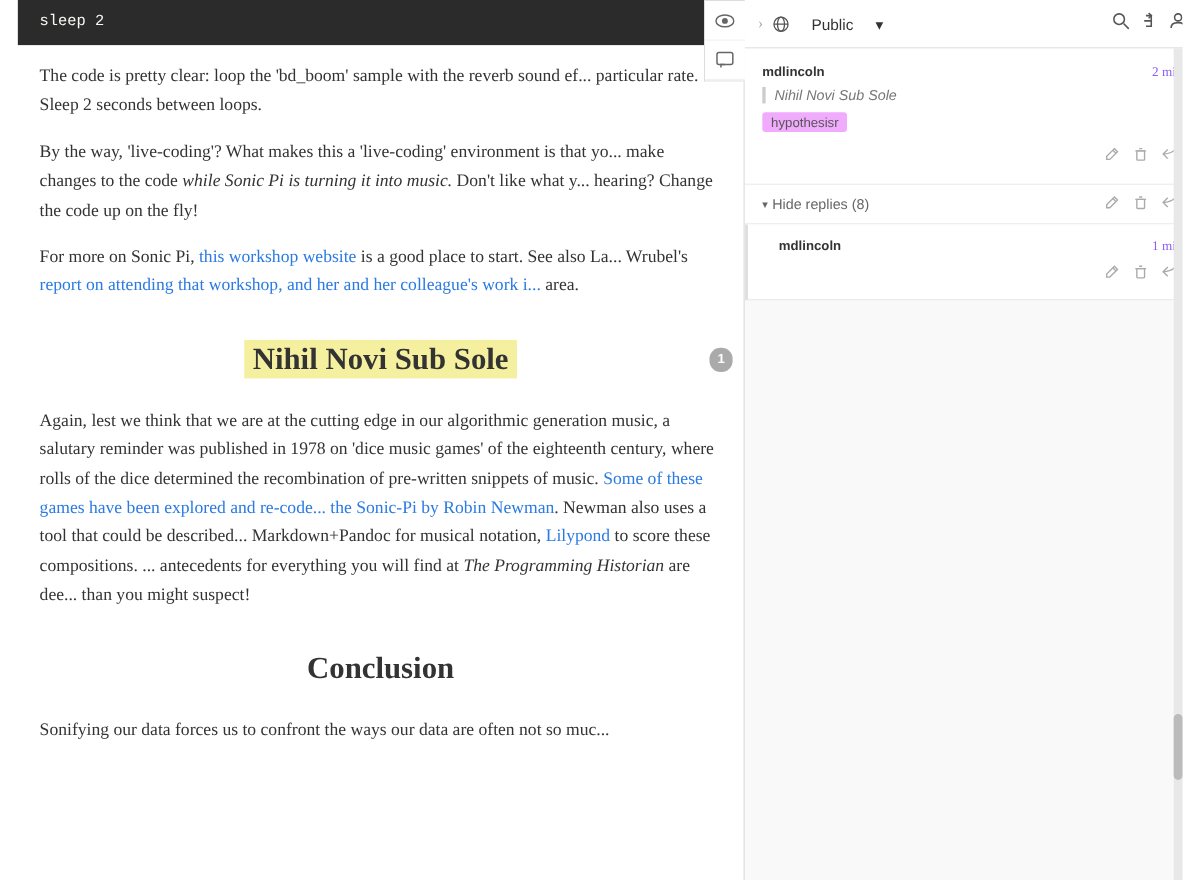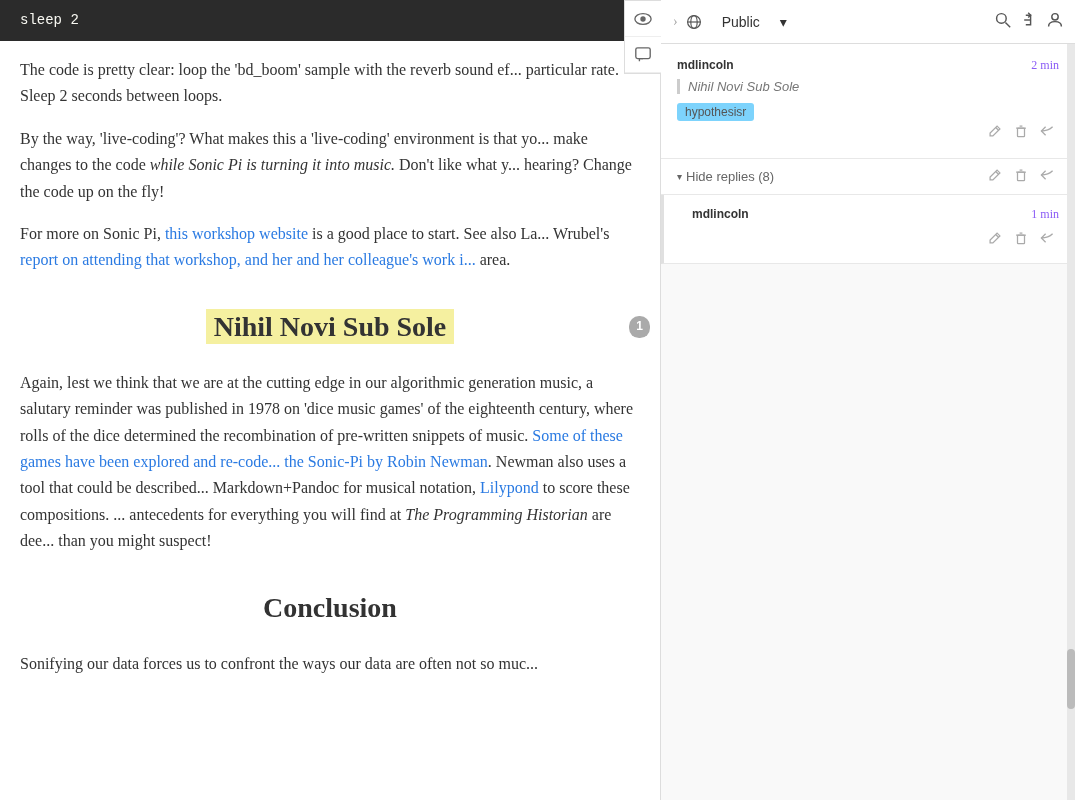--- a/index.html
+++ b/index.html
@@ -14,20 +14,21 @@
     }
 
     
     .article-panel {
       flex: 0 0 660px;
       width: 660px;
       height: 800px;
       overflow-y: auto;
       padding: 0 20px 20px 20px;
       position: relative;
+      margin-left: 16px;
     }
 
     
     .code-block {
       background: #2b2b2b;
       color: #f8f8f2;
       font-family: 'Courier New', Courier, monospace;
       font-size: 14px;
       padding: 10px 20px;
       margin: 0 -20px;
@@ -188,26 +189,27 @@
     .annotation-body {
       font-size: 14px;
       font-family: Arial, sans-serif;
       color: #333;
       line-height: 1.5;
       margin-bottom: 8px;
     }
 
     .annotation-tag {
       display: inline-block;
-      background: #7dd3fc;
+      background: #f0abfc;
       color: #555;
       font-size: 12px;
       font-family: Arial, sans-serif;
       padding: 2px 8px;
       border-radius: 3px;
+      margin-bottom: 10px;
     }
 
     .annotation-actions {
       display: flex;
       align-items: center;
       gap: 2px;
       justify-content: flex-end;
     }
 
     .annotation-action-btn {

